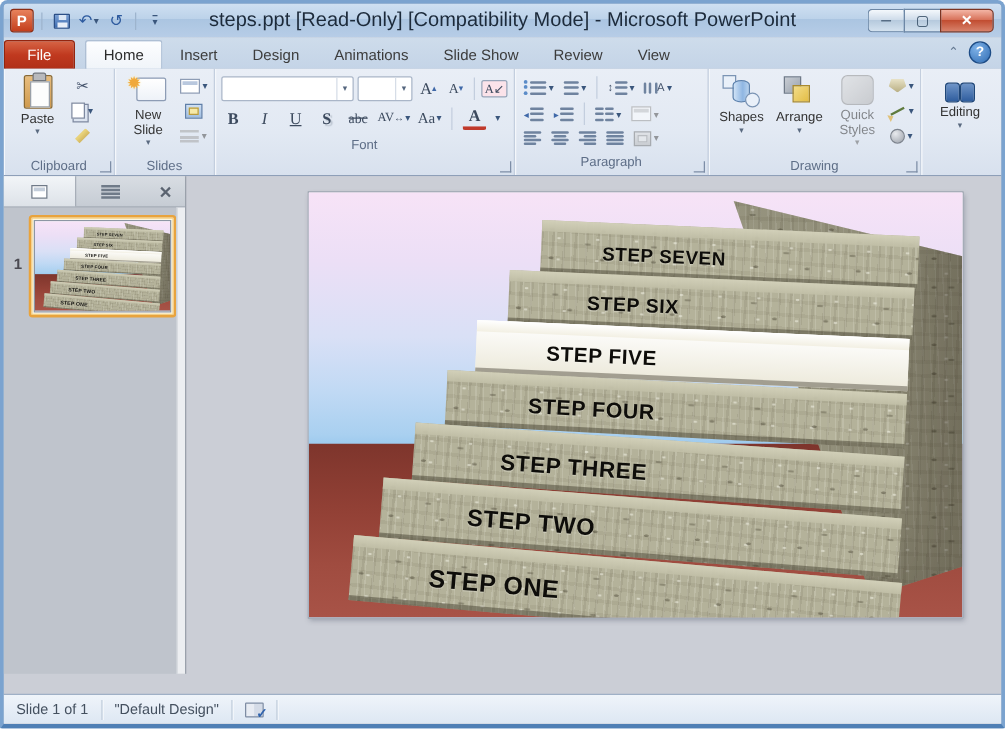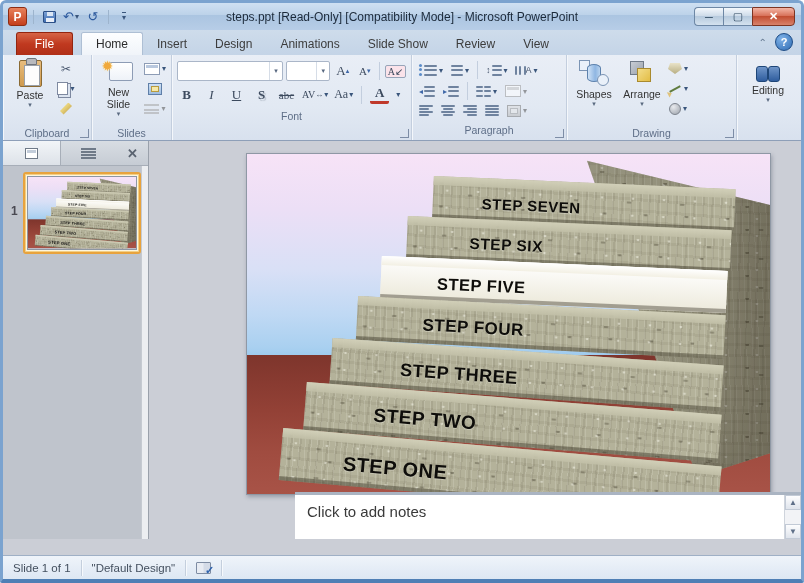--- a/index.html
+++ b/index.html
@@ -9,28 +9,28 @@
   
   .titlebar { position:relative; height:27px; background:linear-gradient(180deg,#cfe0f2 0%,#bcd2e9 45%,#abc5e1 46%,#b7cde7 100%); display:flex; align-items:center; }
   .qat { display:flex; align-items:center; gap:4px; padding-left:5px; }
   .app-icon { width:19px; height:19px; border-radius:3px; background:linear-gradient(180deg,#e8825c,#c43e1c); border:1px solid #8d2c12; color:#fff; font-weight:bold; font-size:12px; display:flex; align-items:center; justify-content:center; }
   .qat-sep { width:1px; height:14px; background:#9db4cd; margin:0 2px; }
   .qat-btn { height:18px; min-width:18px; display:flex; align-items:center; justify-content:center; font-size:13px; color:#2d5a9e; border-radius:2px; }
   .floppy { width:13px; height:12px; background:linear-gradient(180deg,#7aa0d4,#3f6db1); border:1px solid #2c4f86; border-radius:1px; position:relative; }
   .floppy::before { content:""; position:absolute; top:0; left:3px; width:6px; height:4px; background:#dce7f5; }
   .floppy::after { content:""; position:absolute; bottom:0; left:2px; width:8px; height:4px; background:#e8eef8; }
   .caret { font-size:8px; color:#3a567c; margin-left:1px; }
-  .title-text { position:absolute; left:0; right:0; text-align:center; font-size:12px; color:#1c2a3a; pointer-events:none; }
+  .title-text { position:absolute; left:0; right:0; text-align:center; font-size:16px; color:#1c2a3a; pointer-events:none; }
   .winbtns { margin-left:auto; display:flex; padding-right:6px; position:relative; z-index:2; }
   .winbtn { width:29px; height:19px; border:1px solid #6d87a5; border-right-width:0; background:linear-gradient(180deg,#f4f8fc,#cfdcea 45%,#b4c8dc 46%,#d4e2ef); color:#274059; font-size:11px; display:flex; align-items:center; justify-content:center; }
   .winbtn:first-child { border-radius:4px 0 0 4px; }
   .winbtn.close { width:43px; border-right-width:1px; border-radius:0 4px 4px 0; background:linear-gradient(180deg,#f3b5a5,#d8735b 45%,#c04a2e 46%,#d8826b); color:#fff; font-weight:bold; border-color:#7c3422; }
 
   
-  .tabrow { height:25px; background:linear-gradient(180deg,#cedceb,#c4d4e7); display:flex; align-items:flex-end; padding-left:13px; position:relative; }
+  .tabrow { height:25px; background:linear-gradient(180deg,#cedceb,#c4d4e7); display:flex; align-items:flex-end; padding-left:0; position:relative; }
   .file-tab { height:23px; width:57px; margin-right:8px; background:linear-gradient(180deg,#d66445,#c0391f 50%,#b02f18); border:1px solid #93250f; border-bottom:none; border-radius:3px 3px 0 0; color:#fff; font-size:12px; display:flex; align-items:center; justify-content:center; }
   .rtab { height:23px; padding:0 14px; display:flex; align-items:center; font-size:12px; color:#3c3c3c; }
   .rtab.active { background:linear-gradient(180deg,#fdfeff,#f0f4f9); border:1px solid #aebfd4; border-bottom:none; border-radius:2.5px 2.5px 0 0; color:#2b2b2b; }
   .tabrow-right { position:absolute; right:8px; top:3px; display:flex; align-items:center; gap:8px; }
   .collapse-chevron { color:#62778f; font-size:10px; }
   .help-btn { width:18px; height:18px; border-radius:50%; background:radial-gradient(circle at 35% 30%,#7fb2e8,#2f6cb3); border:1px solid #1d4c86; color:#fff; font-size:11px; font-weight:bold; display:flex; align-items:center; justify-content:center; }
 
   
   .ribbon { height:86px; background:linear-gradient(180deg,#e9eef6 0%,#e2e9f3 60%,#d8e1ee 100%); border-bottom:1px solid #8e9fb8; display:flex; }
   .rgroup { position:relative; display:flex; flex-direction:column; padding:2px 3px 0 3px; border-right:1px solid #c3cede; box-shadow:1px 0 0 #f4f7fb inset; }
@@ -448,20 +448,25 @@
           <div class="bcaret">▾</div>
         </div>
         <div class="bigbtn">
           <div class="arrange-ic">
               <span class="b1"></span>
               <span class="b2"></span>
             </div>
           <div class="blabel">Arrange</div>
           <div class="bcaret">▾</div>
         </div>
+        <div class="bigbtn gray">
+          <div class="qstyle-ic"></div>
+          <div class="blabel">Quick Styles</div>
+          <div class="bcaret">▾</div>
+        </div>
         <div class="smallcol">
           <div class="smallbtn">
               <span class="fill-ic"></span>
               <span class="caret">▾</span>
             </div>
           <div class="smallbtn">
               <span class="outline-ic"></span>
               <span class="caret">▾</span>
             </div>
           <div class="smallbtn">
@@ -562,27 +567,20 @@
             </div>
           <div class="sstep stone" style="left:58px;top:228px;width:416px;height:48px;transform:rotate(4.5deg);font-size:19px;padding:8px 175px 0 0;">
               <span>STEP TWO</span>
             </div>
           <div class="sstep stone" style="left:34px;top:274px;width:440px;height:52px;transform:rotate(5deg);font-size:20px;padding:8px 210px 0 0;">
               <span>STEP ONE</span>
             </div>
         </div>
       </div>
 
-      <div class="notes">
-        <div class="notes-text">Click to add notes</div>
-        <div class="notes-scroll">
-          <div class="scroll-btn">▲</div>
-          <div class="scroll-btn">▼</div>
-        </div>
-      </div>
     </div>
   </div>
 
   <div class="statusbar">
     <div class="sseg">Slide 1 of 1</div>
     <div class="sseg">"Default Design"</div>
     <div class="sseg">
         <span class="spell-ic"></span>
       </div>
   </div>

